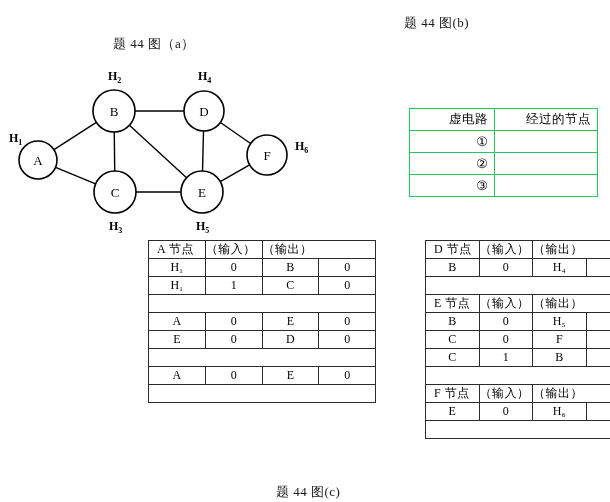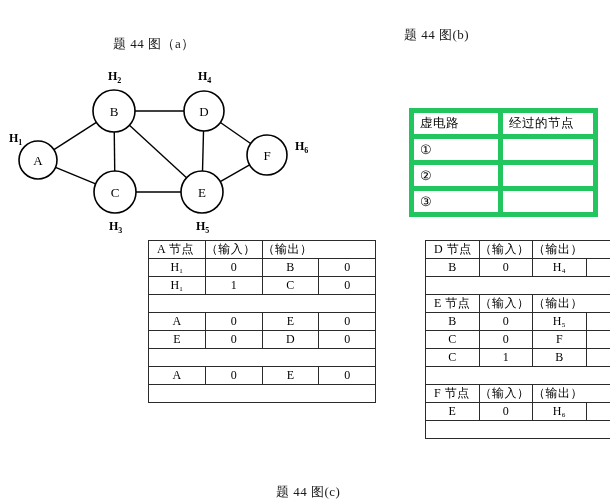--- a/index.html
+++ b/index.html
@@ -17,21 +17,21 @@
   }
 
   .caption {
     position: absolute;
     font-size: 13px;
     letter-spacing: 0.5px;
     white-space: nowrap;
     color: #1a1a1a;
   }
   #caption-a { left: 113px; top: 35px; }
-  #caption-b { left: 404px; top: 26px; }
+  #caption-b { left: 404px; top: 14px; }
   #caption-c { left: 276px; top: 483px; }
 
   
   #graph-a {
     position: absolute;
     left: 0px;
     top: 60px;
     width: 320px;
     height: 175px;
   }
@@ -55,24 +55,25 @@
   
   #table-b {
     position: absolute;
     left: 409px;
     top: 108px;
     width: 189px;
     border-collapse: collapse;
     font-size: 12.5px;
   }
   #table-b td {
-    border: 5px solid #22c55e;
+    border: 1px solid #22c55e;
     padding: 1px 6px;
     height: 19px;
     vertical-align: middle;
+    text-align: right;
   }
   #table-b .hdr { font-weight: normal; letter-spacing: 0.5px; }
   #table-b .col1 { width: 72px; }
   #table-b .circled { font-size: 13px; }
 
   
   #tables-c {
     position: absolute;
     left: 0;
     top: 240px;

